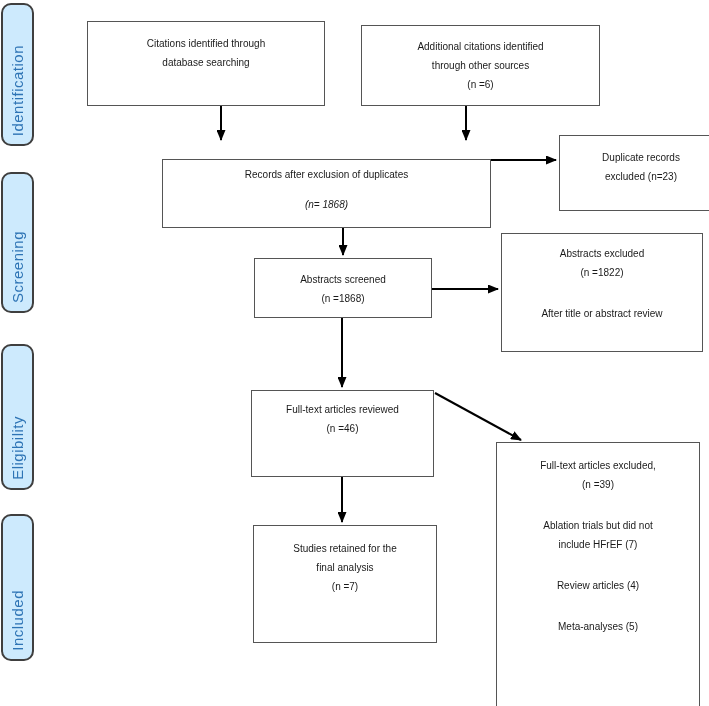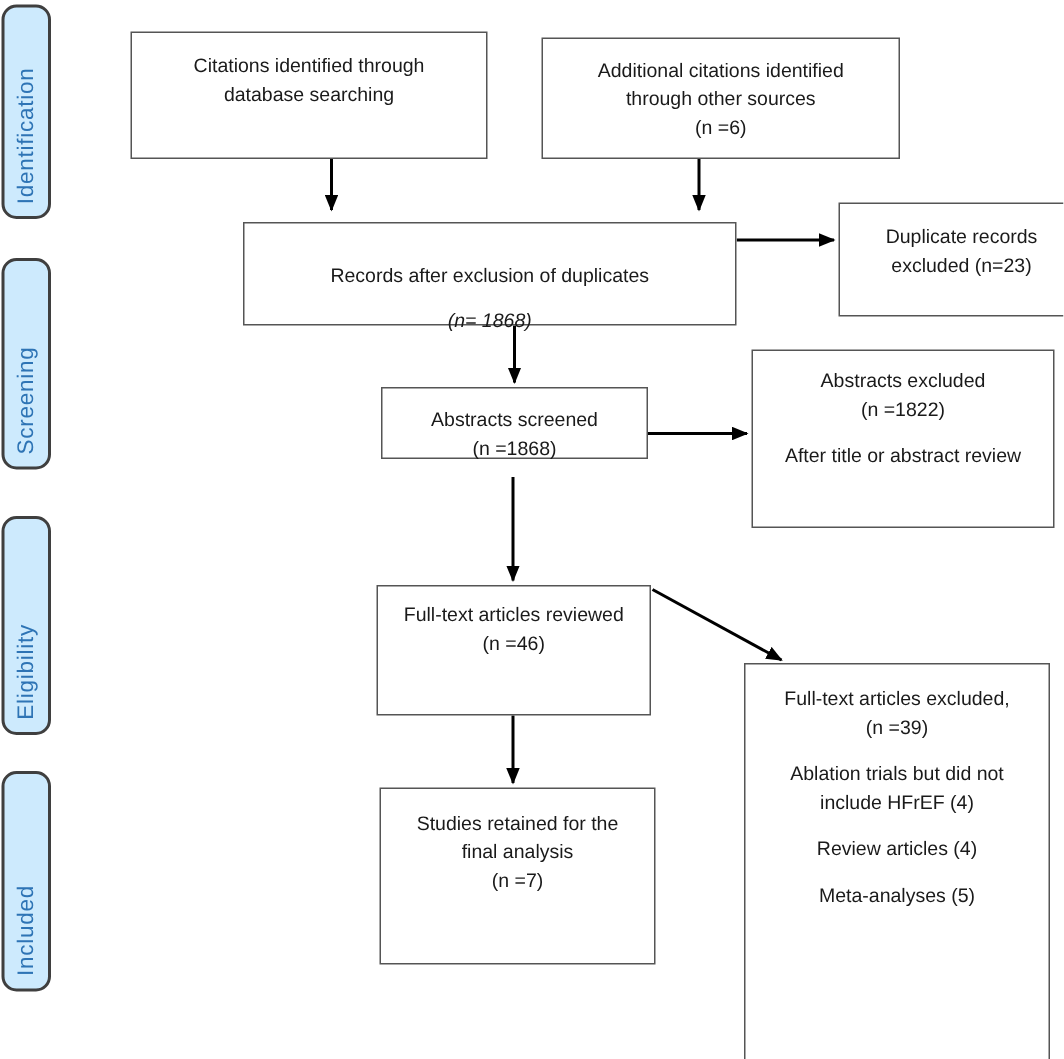--- a/index.html
+++ b/index.html
@@ -46,27 +46,27 @@
     color:var(--stage_text);
     font-size:15px;
     letter-spacing:0.5px;
     white-space:nowrap;
   }
   .fbox{
     position:absolute;
     background:var(--box_fill);
     border:1.5px solid var(--box_border);
     color:var(--box_text);
-    font-size:13px;
+    font-size:10px;
     line-height:19px;
     text-align:center;
   }
   .fbox .line{width:100%;}
   .g11{margin-top:11px;font-style:italic;}
-  .g12{margin-top:12px;}
+  .g12{margin-top:22px;}
 </style>
 </head>
 <body>
 
 <div class="canvas">
 
   <svg class="arrows" width="709" height="706" viewBox="0 0 709 706" xmlns="http://www.w3.org/2000/svg">
     <defs>
       <marker id="ah" markerUnits="userSpaceOnUse" markerWidth="11" markerHeight="9" viewBox="0 0 11 9" refX="10" refY="4.5" orient="auto">
         <path d="M0,0 L11,4.5 L0,9 Z" fill="currentColor"></path>
@@ -99,51 +99,51 @@
     <div class="line">Citations identified through</div>
     <div class="line">database searching</div>
   </div>
 
   <div class="fbox" style="left:361px;top:25px;width:239px;height:81px;padding-top:11px">
     <div class="line">Additional citations identified</div>
     <div class="line">through other sources</div>
     <div class="line">(n =6)</div>
   </div>
 
-  <div class="fbox" style="left:162px;top:148px;width:329px;height:69px;padding-top:25px">
+  <div class="fbox" style="left:162px;top:159px;width:329px;height:69px;padding-top:5px">
     <div class="line">Records after exclusion of duplicates</div>
     <div class="line g11">(n= 1868)</div>
   </div>
 
   <div class="fbox" style="left:559px;top:135px;width:164px;height:76px;padding-top:12px">
     <div class="line">Duplicate records</div>
     <div class="line">excluded (n=23)</div>
   </div>
 
-  <div class="fbox" style="left:254px;top:258px;width:178px;height:48px;padding-top:11px">
+  <div class="fbox" style="left:254px;top:258px;width:178px;height:60px;padding-top:11px">
     <div class="line">Abstracts screened</div>
     <div class="line">(n =1868)</div>
   </div>
 
   <div class="fbox" style="left:501px;top:233px;width:202px;height:119px;padding-top:10px">
     <div class="line">Abstracts excluded</div>
     <div class="line">(n =1822)</div>
     <div class="line g12">After title or abstract review</div>
   </div>
 
   <div class="fbox" style="left:251px;top:390px;width:183px;height:87px;padding-top:9px">
     <div class="line">Full-text articles reviewed</div>
     <div class="line">(n =46)</div>
   </div>
 
   <div class="fbox" style="left:496px;top:442px;width:204px;height:300px;padding-top:13px">
     <div class="line">Full-text articles excluded,</div>
     <div class="line">(n =39)</div>
     <div class="line g12">Ablation trials but did not</div>
-    <div class="line">include HFrEF (4)</div>
+    <div class="line">include HFrEF (7)</div>
     <div class="line g12">Review articles (4)</div>
     <div class="line g12">Meta-analyses (5)</div>
   </div>
 
   <div class="fbox" style="left:253px;top:525px;width:184px;height:118px;padding-top:13px">
     <div class="line">Studies retained for the</div>
     <div class="line">final analysis</div>
     <div class="line">(n =7)</div>
   </div>
 

